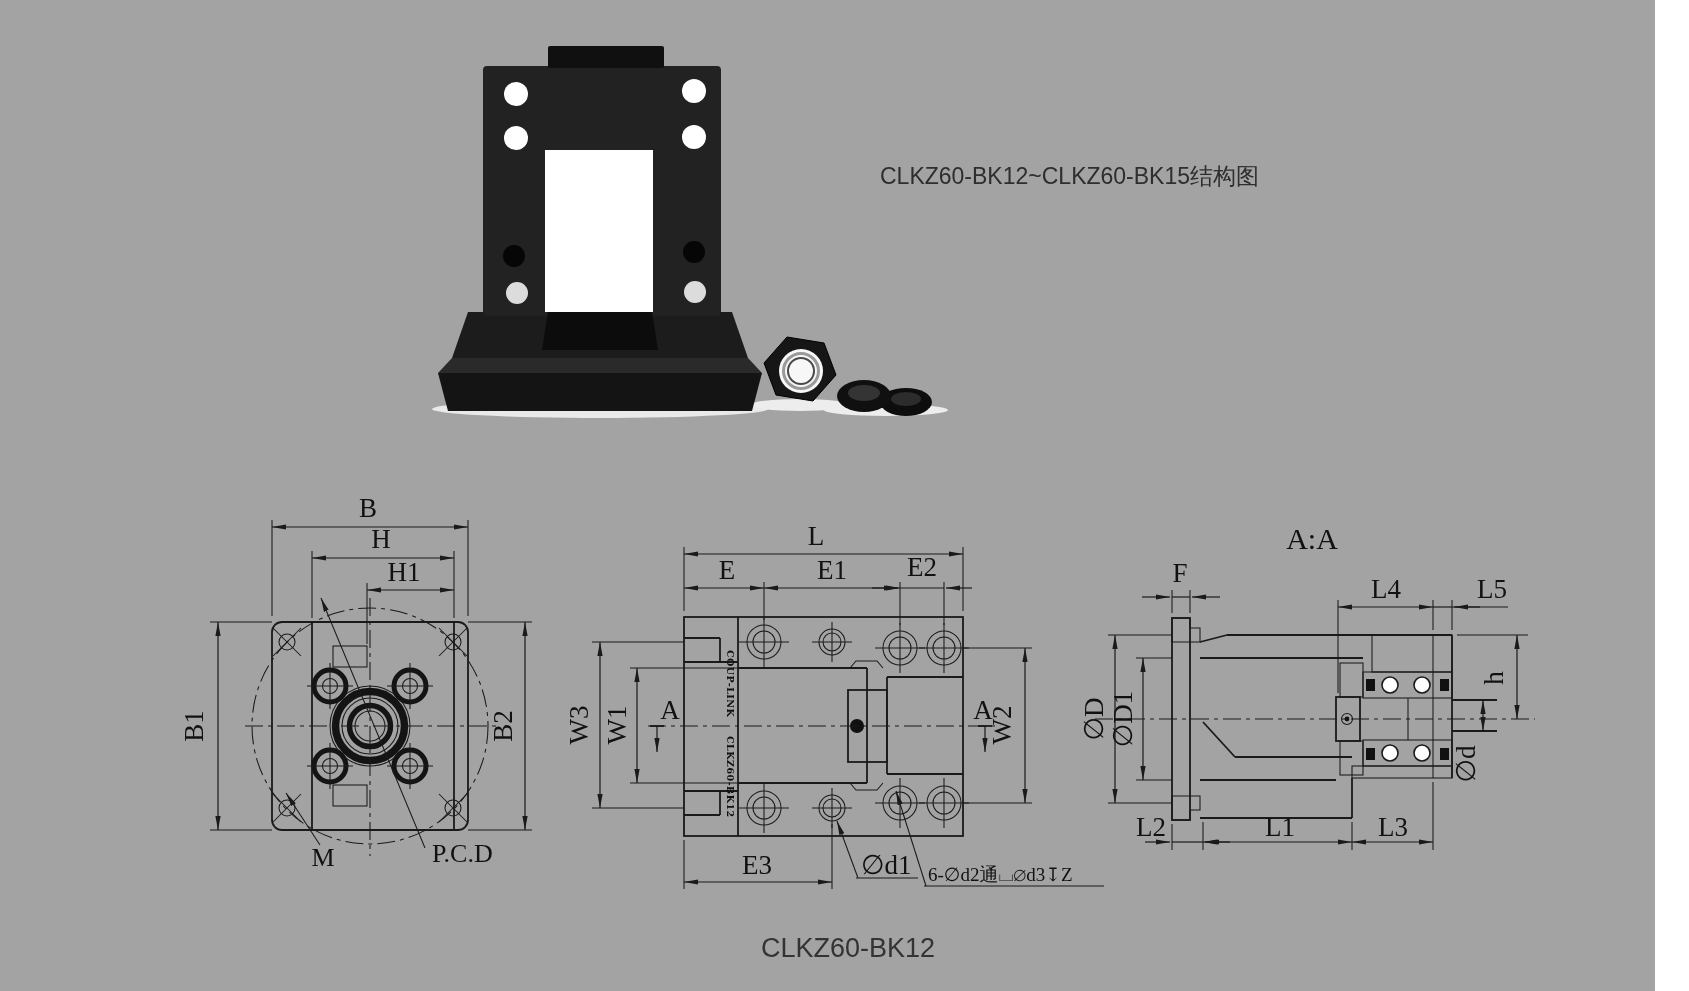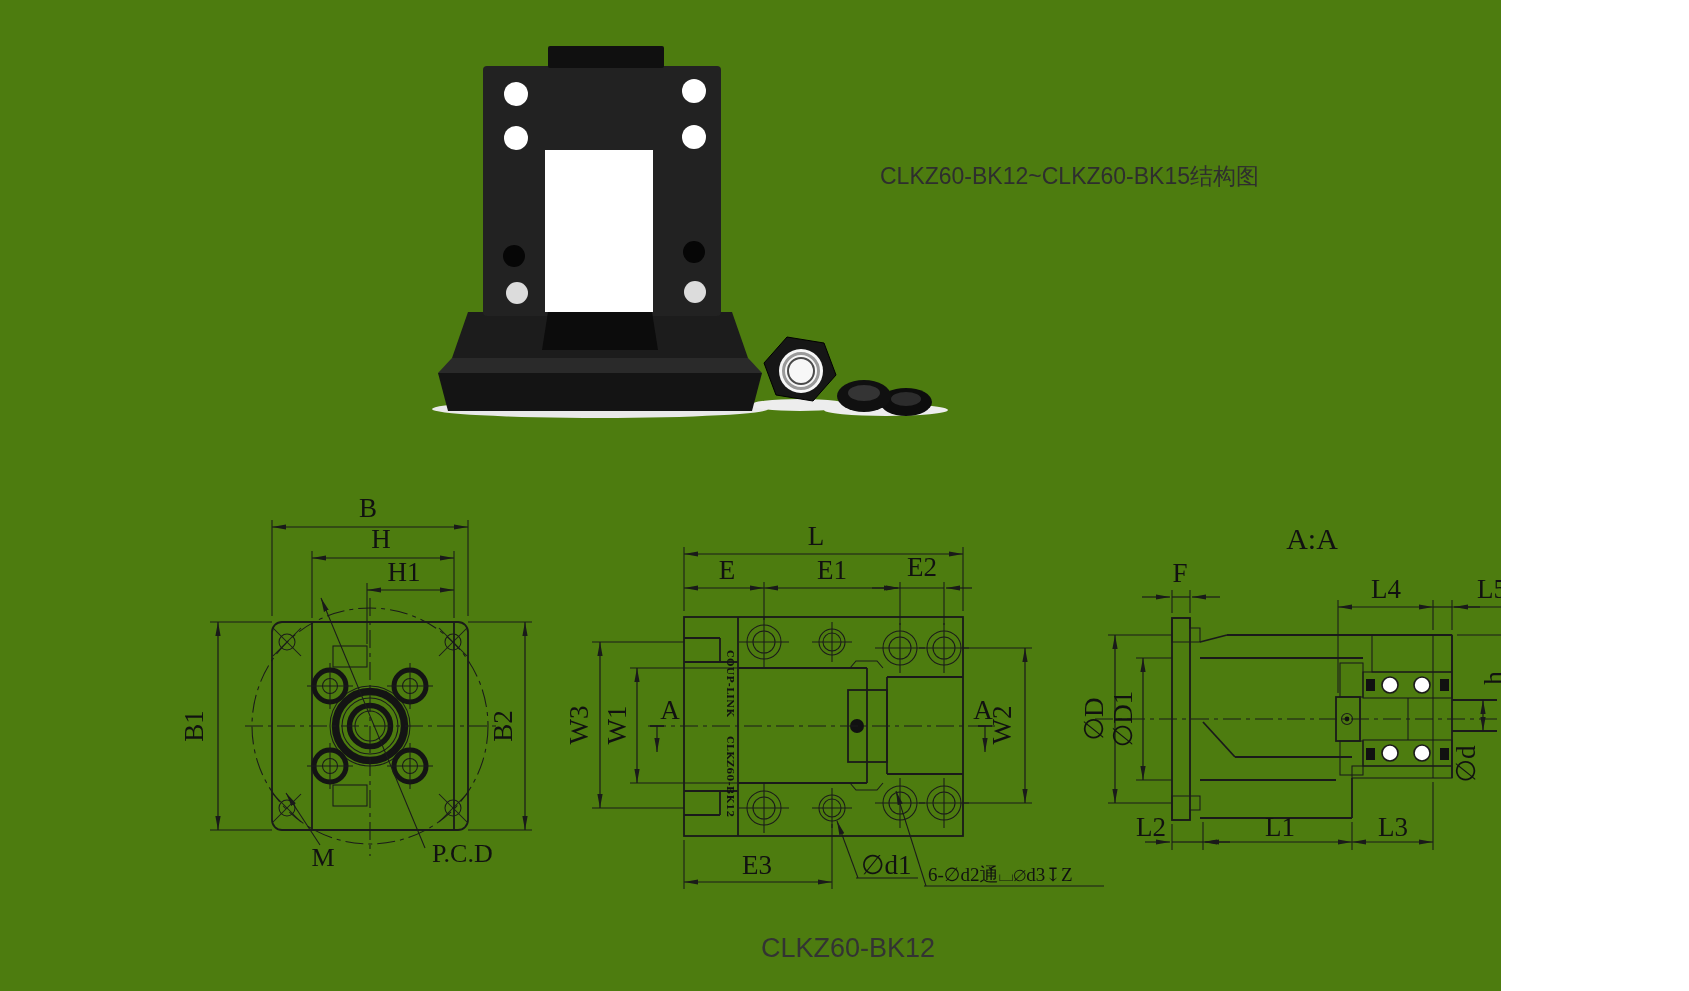--- a/index.html
+++ b/index.html
@@ -1,16 +1,16 @@
 <!DOCTYPE html>
 <html><head>
 <meta charset="utf-8">
 <style>
   html,body{margin:0;padding:0;background:#ffffff;}
-  .stage{position:relative;width:1501px;height:991px;background:#4d7c0f;overflow:hidden;}
+  .stage{position:relative;width:1655px;height:991px;background:#a3a3a3;overflow:hidden;}
   svg{display:block;}
   
   .s  {stroke:#1a1a1a;stroke-width:1.8;fill:none;stroke-linecap:butt;}
   .t  {stroke:#1a1a1a;stroke-width:1.05;fill:none;}
   .cl {stroke:#1a1a1a;stroke-width:1.05;fill:none;stroke-dasharray:18 5 4 5;}
   .dim{stroke:#1a1a1a;stroke-width:1.2;fill:none;}
   text{fill:#111111;}
   .lbl {font-family:"Liberation Serif","DejaVu Serif",serif;font-size:27px;}
   .lbl2{font-family:"Liberation Serif","DejaVu Serif",serif;font-size:26px;}
   .big {font-family:"Liberation Serif","DejaVu Serif",serif;font-size:30px;}

